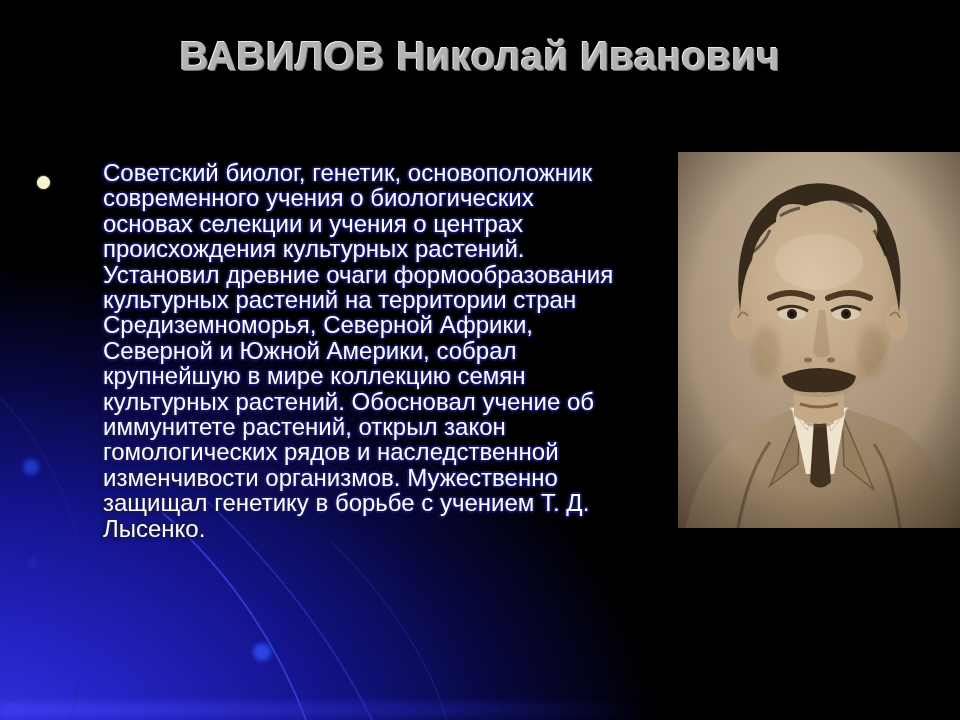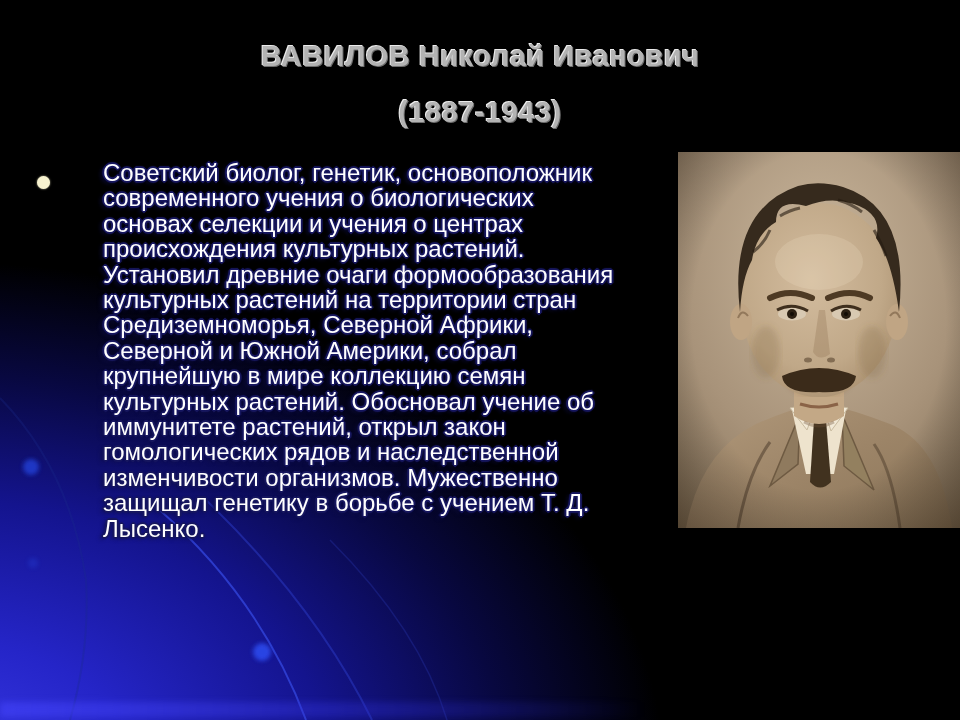--- a/index.html
+++ b/index.html
@@ -15,21 +15,21 @@
   }
   .bg-decor{position:absolute;left:0;top:0;width:960px;height:720px;pointer-events:none;}
   .bottom-band{
     position:absolute;left:0;bottom:3px;width:680px;height:15px;
     background:linear-gradient(to right, rgba(70,70,255,.55), rgba(45,45,205,.35) 55%, rgba(0,0,0,0) 95%);
     filter:blur(3px);
   }
   .title{
     position:absolute;left:0;top:28px;width:960px;
     text-align:center;
-    font-size:29px;font-weight:700;line-height:56px;letter-spacing:.5px;
+    font-size:40px;font-weight:700;line-height:56px;letter-spacing:.5px;
     color:#b3b3b3;
     text-shadow:
       -1px -1px 0 #ececec,
        1px  1px 0 #6f6f6f,
        2px  2px 2px #000,
        3px  3px 5px #000;
   }
   .content{position:absolute;left:0;top:0;}
   .bullet{
     position:absolute;left:37px;top:176px;width:13px;height:13px;
@@ -72,21 +72,20 @@
     <path d="M 0 398 Q 70 470 86 580 Q 90 650 70 720" stroke="#1c2a8c" stroke-width="2" fill="none" opacity="0.3"></path>
     <circle cx="262" cy="652" r="9" fill="#2a46e8" filter="url(#glow)" opacity="0.95"></circle>
     <circle cx="31" cy="467" r="8" fill="#2240d8" filter="url(#glow)" opacity="0.8"></circle>
     <circle cx="33" cy="563" r="5" fill="#2240d8" filter="url(#glow)" opacity="0.35"></circle>
   </svg>
 
   <div class="bottom-band"></div>
 
   <div class="title">
     <div>ВАВИЛОВ Николай Иванович</div>
-    <div>(1887-1943)</div>
   </div>
 
   <div class="content">
     <span class="bullet"></span>
     <div class="body-text">Советский биолог, генетик, основоположник
 современного учения о биологических
 основах селекции и учения о центрах
 происхождения культурных растений.
 Установил древние очаги формообразования
 культурных растений на территории стран

